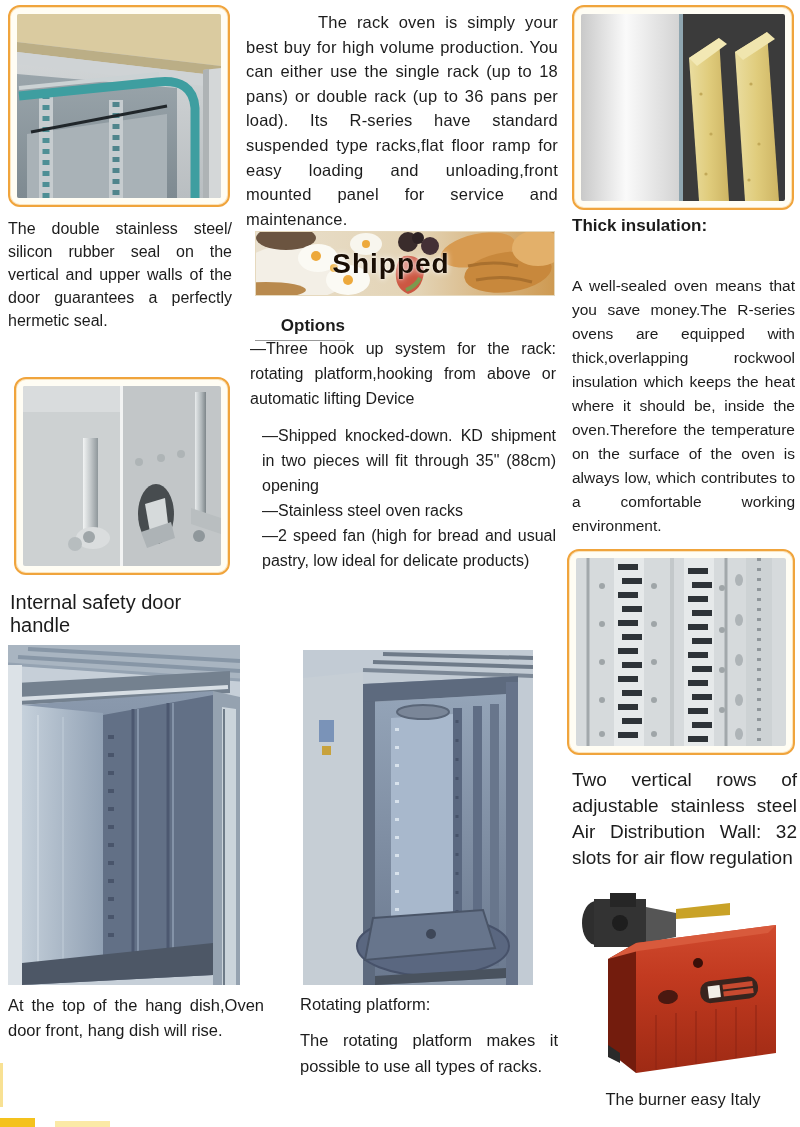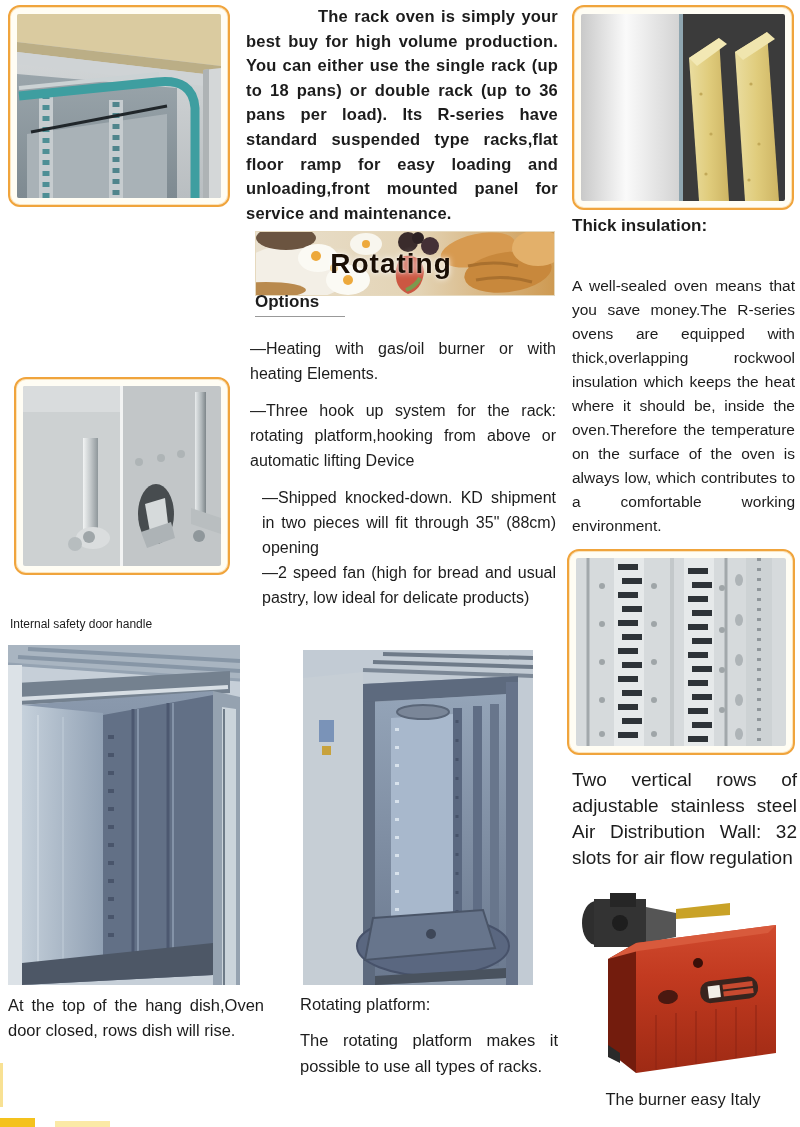--- a/index.html
+++ b/index.html
@@ -65,20 +65,21 @@
       <rect x="92" y="86" width="14" height="98" fill="#C6CCCF"></rect>
       <line x1="99" y1="88" x2="99" y2="184" stroke="#50858C" stroke-width="7" stroke-dasharray="5,6"></line>
       <path d="M14,118 L150,92" stroke="#20262A" stroke-width="3" fill="none"></path>
       <path d="M2,82 L140,68 Q176,64 178,94 L178,184" stroke="#3E9EA0" stroke-width="9" fill="none"></path>
       <path d="M2,74 L142,60" stroke="#CBD2D4" stroke-width="4" fill="none"></path>
       <polygon points="186,56 204,54 204,184 186,184" fill="#D4D7D8"></polygon>
       <polygon points="186,56 192,55 192,184 186,184" fill="#AEB3B5"></polygon>
     </svg>
   </div>
 
+  <div class="abs cap cap-16" style="left:8px; top:217px; width:224px;">The double stainless steel/ silicon rubber seal on the vertical and upper walls of the door guarantees a perfectly hermetic seal.</div>
 
   <div class="abs photo-frame" style="left:14px; top:377px; width:216px; height:198px;">
     <svg width="198" height="180" viewBox="0 0 198 180">
       <defs>
         <linearGradient id="bar1" x1="0" y1="0" x2="1" y2="0">
           <stop offset="0" stop-color="#F2F4F4"></stop>
             <stop offset=".5" stop-color="#C4C9CB"></stop>
             <stop offset="1" stop-color="#8F979B"></stop>
         </linearGradient>
         <linearGradient id="rod1" x1="0" y1="0" x2="1" y2="0">
@@ -100,21 +101,21 @@
       <polygon points="118,146 148,136 152,152 124,162" fill="#ADB3B6"></polygon>
       <circle cx="116" cy="76" r="4" fill="#AEB4B6"></circle>
       <circle cx="138" cy="72" r="4" fill="#AEB4B6"></circle>
       <circle cx="158" cy="68" r="4" fill="#AEB4B6"></circle>
       <rect x="172" y="6" width="11" height="128" fill="url(#rod1)"></rect>
       <polygon points="168,122 198,132 198,148 168,138" fill="#B9BEC0"></polygon>
       <circle cx="176" cy="150" r="6" fill="#8F979B"></circle>
     </svg>
   </div>
 
-  <div class="abs" style="left:10px; top:617px; width:230px; font-size:12px;">Internal safety door handle</div>
+  <div class="abs" style="left:10px; top:591px; width:230px; font-size:20px;">Internal safety door handle</div>
 
   <svg class="abs" style="left:8px; top:645px;" width="232" height="340" viewBox="0 0 232 340">
     <defs>
       <linearGradient id="gInt" x1="0" y1="0" x2="0" y2="1">
         <stop offset="0" stop-color="#8B9AAE"></stop>
           <stop offset="1" stop-color="#5F6C80"></stop>
       </linearGradient>
       <linearGradient id="gWall" x1="0" y1="0" x2="1" y2="0">
         <stop offset="0" stop-color="#C9D4DE"></stop>
           <stop offset="1" stop-color="#93A3B6"></stop>
@@ -137,25 +138,25 @@
     <line x1="130" y1="64" x2="130" y2="326" stroke="#8493A8" stroke-width="2"></line>
     <line x1="160" y1="58" x2="160" y2="322" stroke="#4C5870" stroke-width="3"></line>
     <line x1="165" y1="58" x2="165" y2="322" stroke="#8493A8" stroke-width="2"></line>
     <line x1="103" y1="90" x2="103" y2="300" stroke="#49556B" stroke-width="6" stroke-dasharray="4,14"></line>
     <polygon points="14,318 205,298 205,330 14,340" fill="#4D5766"></polygon>
     <polygon points="205,46 232,52 232,340 205,340" fill="#95A2B0"></polygon>
     <polygon points="214,62 228,64 228,340 214,340" fill="#CBD4DB"></polygon>
     <line x1="216" y1="64" x2="216" y2="340" stroke="#6E7B88" stroke-width="2"></line>
   </svg>
 
-  <div class="abs cap" style="left:8px; top:993px; width:256px; font-size:16.5px; line-height:25px;">At the top of the hang dish,Oven door closed, rows dish will rise.</div>
+  <div class="abs cap" style="left:8px; top:993px; width:256px; font-size:16.5px; line-height:25px;">At the top of the hang dish,Oven door front, hang dish will rise.</div>
 
   <div class="abs" style="left:0px; top:1063px; width:3px; height:44px; background:#F8E193;"></div>
 
-  <div class="abs intro" style="left:246px; top:4px; width:312px;font-weight:bold;">The rack oven is simply your best buy for high volume production. You can either use the single rack (up to 18 pans) or double rack (up to 36 pans per load). Its R-series have standard suspended type racks,flat floor ramp for easy loading and unloading,front mounted panel for service and maintenance.</div>
+  <div class="abs intro" style="left:246px; top:10px; width:312px;">The rack oven is simply your best buy for high volume production. You can either use the single rack (up to 18 pans) or double rack (up to 36 pans per load). Its R-series have standard suspended type racks,flat floor ramp for easy loading and unloading,front mounted panel for service and maintenance.</div>
 
   <div class="abs banner" style="left:255px; top:231px; width:300px; height:65px;">
     <svg width="298" height="63" viewBox="0 0 298 63">
       <defs>
         <linearGradient id="warm" x1="0" y1="0" x2="1" y2="0">
           <stop offset="0" stop-color="#E9E0CE"></stop>
             <stop offset=".55" stop-color="#E3D3B4"></stop>
             <stop offset="1" stop-color="#CE9A52"></stop>
         </linearGradient>
       </defs>
@@ -182,32 +183,32 @@
         <path d="M150,58 Q160,54 164,46" stroke="#7C9A4E" stroke-width="4" fill="none"></path>
       </g>
       <g>
         <ellipse cx="222" cy="18" rx="38" ry="16" fill="#D79A50" transform="rotate(-12 222 18)"></ellipse>
         <ellipse cx="252" cy="40" rx="44" ry="20" fill="#C8883C" transform="rotate(-8 252 40)"></ellipse>
         <ellipse cx="282" cy="16" rx="26" ry="18" fill="#E3B06A"></ellipse>
         <path d="M212,34 Q238,28 262,34" stroke="#A9702E" stroke-width="3" fill="none"></path>
         <path d="M220,48 Q248,42 276,50" stroke="#A9702E" stroke-width="3" fill="none"></path>
       </g>
     </svg>
-    <div class="banner-label">Rotating</div>
-  </div>
-
-  <div class="abs" style="left:255px; top:292px;">
+    <div class="banner-label">Shipped</div>
+  </div>
+
+  <div class="abs" style="left:255px; top:316px;text-align:right;">
     <div class="h-bold">Options</div>
     <div class="options-rule"></div>
   </div>
 
   <div class="abs body-16" style="left:250px; top:336px; width:306px;">
-    <div class="opt-item">—Heating with gas/oil burner or with heating Elements.</div>
     <div class="opt-item">—Three hook up system for the rack: rotating platform,hooking from above or automatic lifting Device</div>
     <div class="opt-item tight">—Shipped knocked-down. KD shipment in two pieces will fit through 35" (88cm) opening</div>
+    <div class="opt-item tight">—Stainless steel oven racks</div>
     <div class="opt-item tight">—2 speed fan (high for bread and usual pastry, low ideal for delicate products)</div>
   </div>
 
   <svg class="abs" style="left:303px; top:650px;" width="230" height="335" viewBox="0 0 230 335">
     <defs>
       <linearGradient id="gInt2" x1="0" y1="0" x2="0" y2="1">
         <stop offset="0" stop-color="#94A4B8"></stop>
           <stop offset="1" stop-color="#6A788E"></stop>
       </linearGradient>
     </defs>

